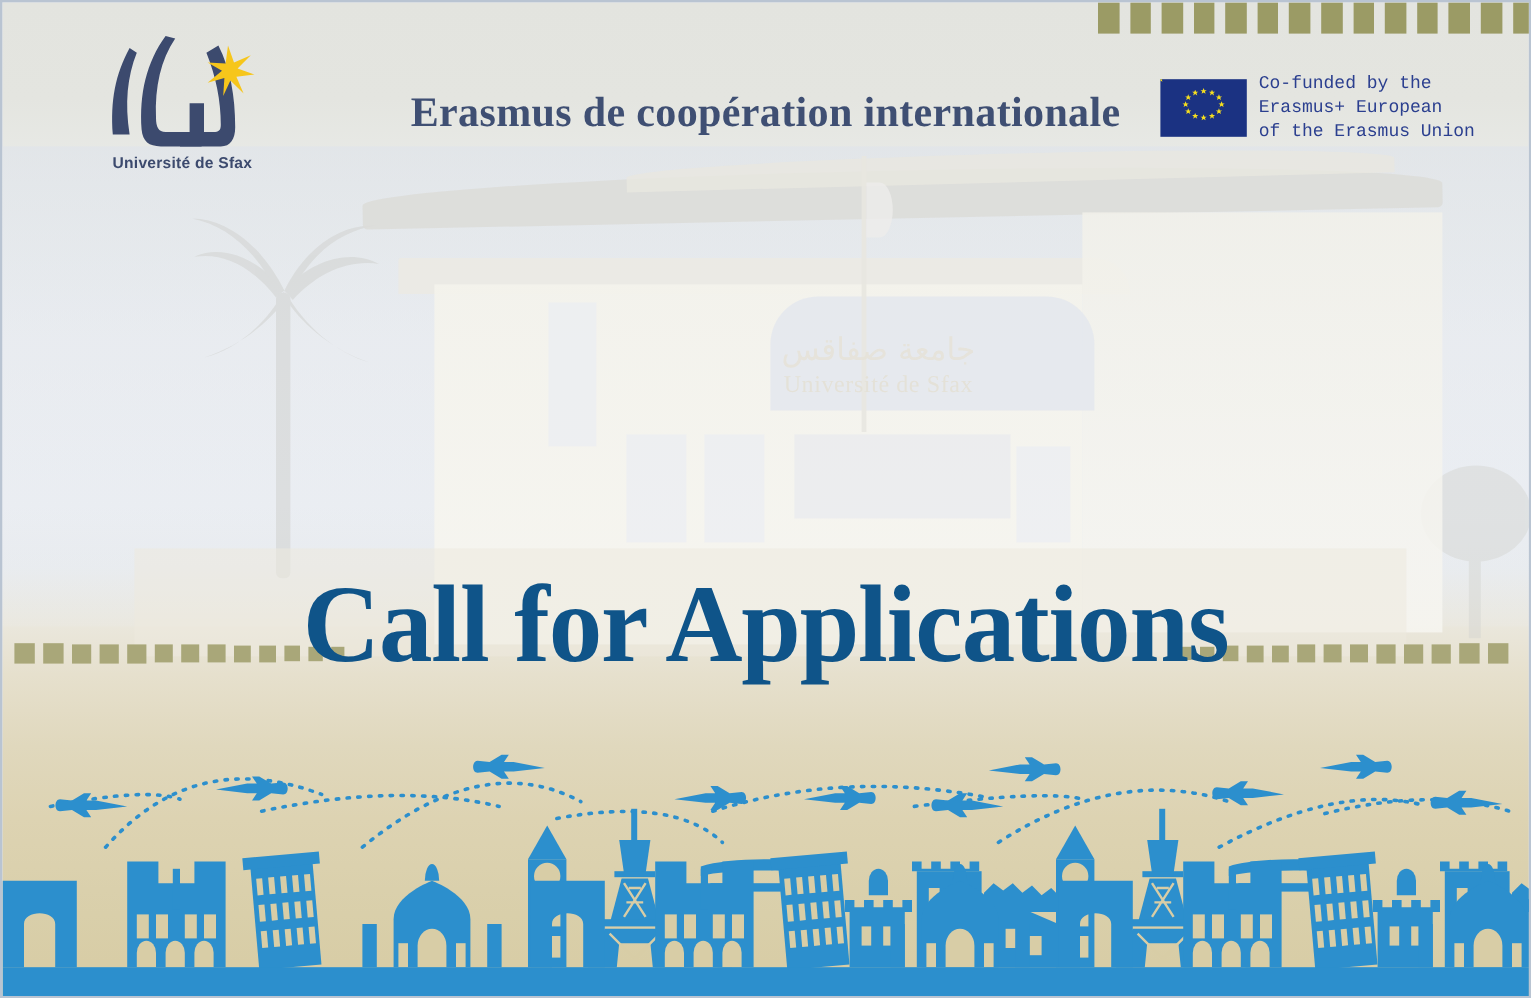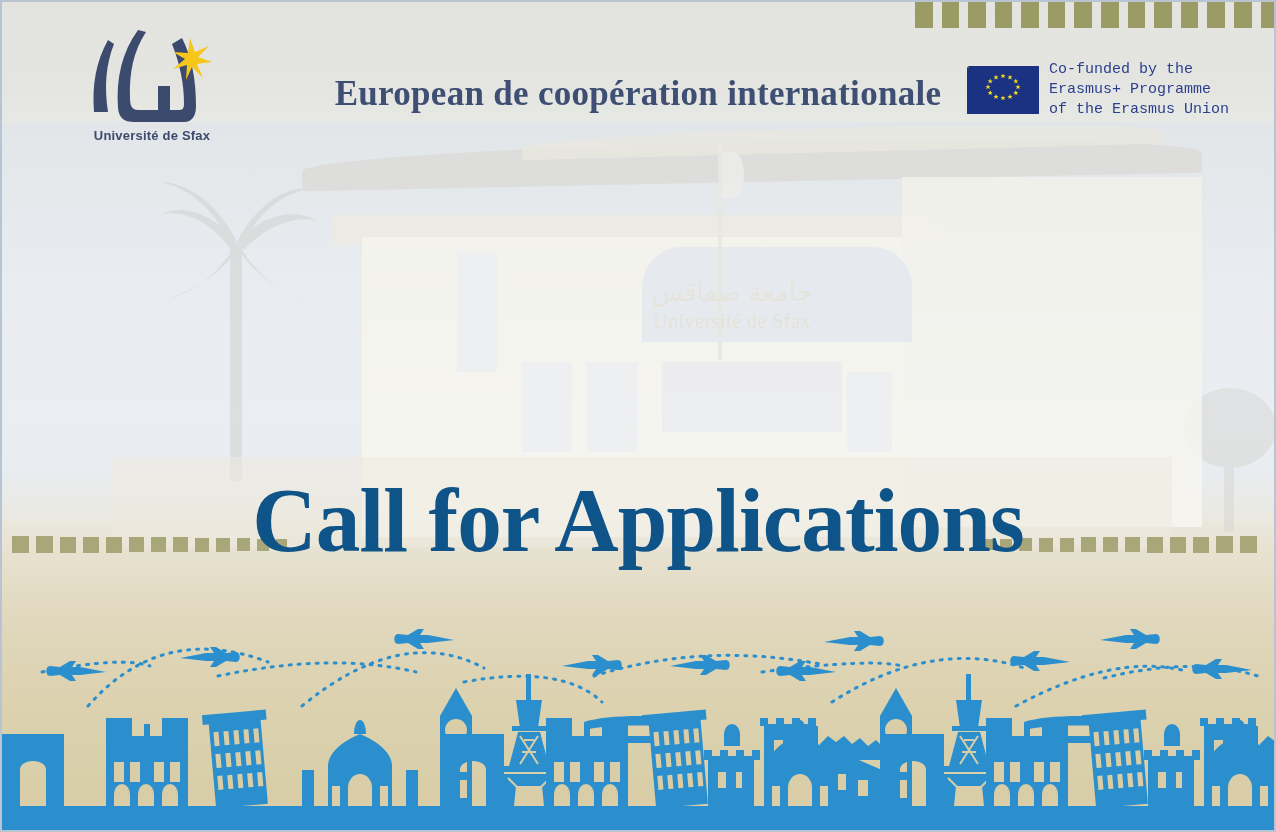--- a/index.html
+++ b/index.html
@@ -223,21 +223,21 @@
       <g fill="#3c4a6e">
         <path d="M46 16 C34 38 30 60 32 88 L46 88 C42 62 44 40 52 20 Z"></path>
         <path d="M76 6 C60 28 54 54 56 84 C57 94 62 98 72 98 L106 98 L106 86 L76 86 C70 86 68 82 68 74 C67 48 72 26 84 8 Z"></path>
         <path d="M96 62 L96 86 L88 86 L88 98 L122 98 C130 98 134 92 134 82 C134 56 130 34 120 14 L110 20 C118 40 122 60 122 80 C122 85 120 86 116 86 L108 86 L108 62 Z"></path>
       </g>
       <path d="M128 14 L133 28 L147 22 L136 33 L150 38 L135 40 L141 54 L130 43 L124 56 L125 41 L111 45 L123 35 L111 28 L126 29 Z" fill="#f6c61b"></path>
     </svg>
     <div class="logo-caption">Université de Sfax</div>
   </div>
 
-  <div class="sci-title">European de coopération internationale</div>
+  <div class="sci-title">Erasmus de coopération internationale</div>
 
   <div class="eu-block">
     <div class="eu-flag">
       <svg width="72" height="48" viewBox="0 0 72 48">
         <g fill="#f7df1e">
           <g id="st">
               <polygon points="0,-2.6 0.75,-0.8 2.6,-0.8 1.1,0.3 1.7,2.2 0,1.1 -1.7,2.2 -1.1,0.3 -2.6,-0.8 -0.75,-0.8"></polygon>
             </g>
         </g>
         <g fill="#f7df1e">
@@ -251,21 +251,21 @@
             <use href="#st" x="29" y="30.7"></use>
           <use href="#st" x="23.2" y="26.8"></use>
             <use href="#st" x="21" y="21"></use>
           <use href="#st" x="23.2" y="15.2"></use>
             <use href="#st" x="29" y="11.3"></use>
         </g>
       </svg>
     </div>
     <div class="eu-text">
       <div>Co-funded by the</div>
-      <div>Erasmus+ Programme</div>
+      <div>Erasmus+ European</div>
       <div>of the Erasmus Union</div>
     </div>
   </div>
 
   <div class="dots left">
     <b style="width:17px;height:17px;"></b>
     <b style="width:17px;height:17px;"></b>
     <b style="width:16px;height:16px;"></b>
     <b style="width:16px;height:16px;"></b>
     <b style="width:16px;height:16px;"></b>

